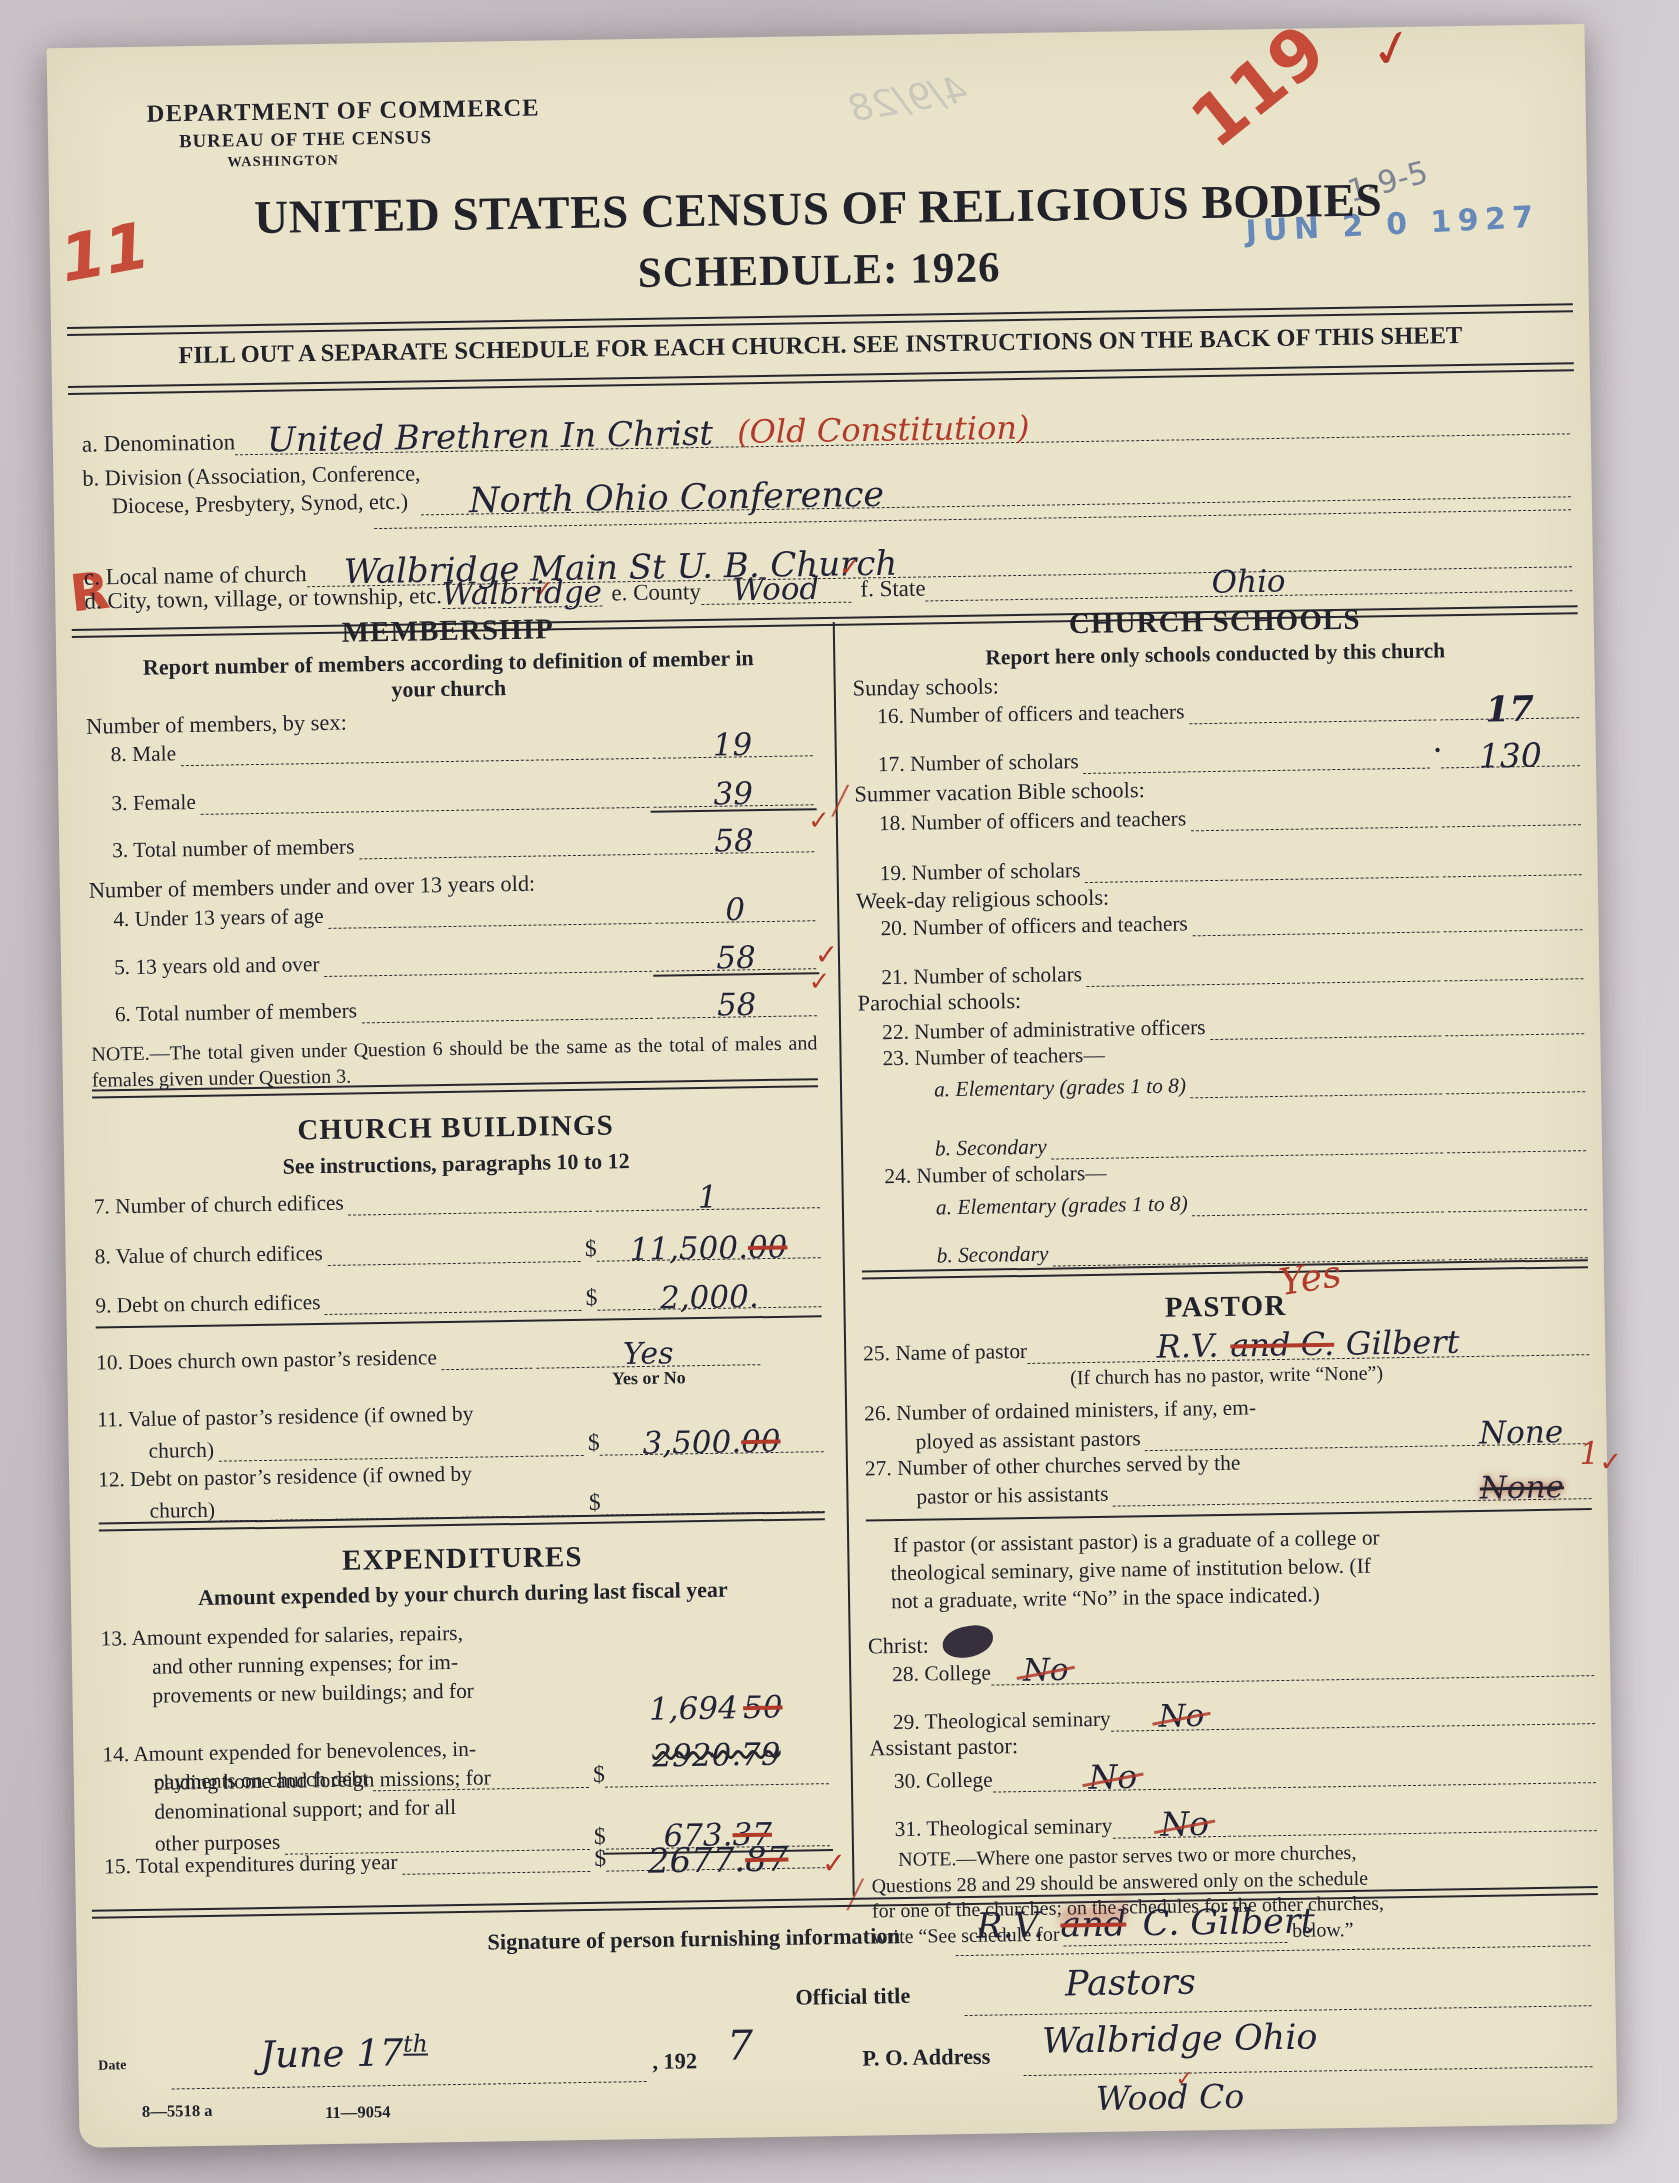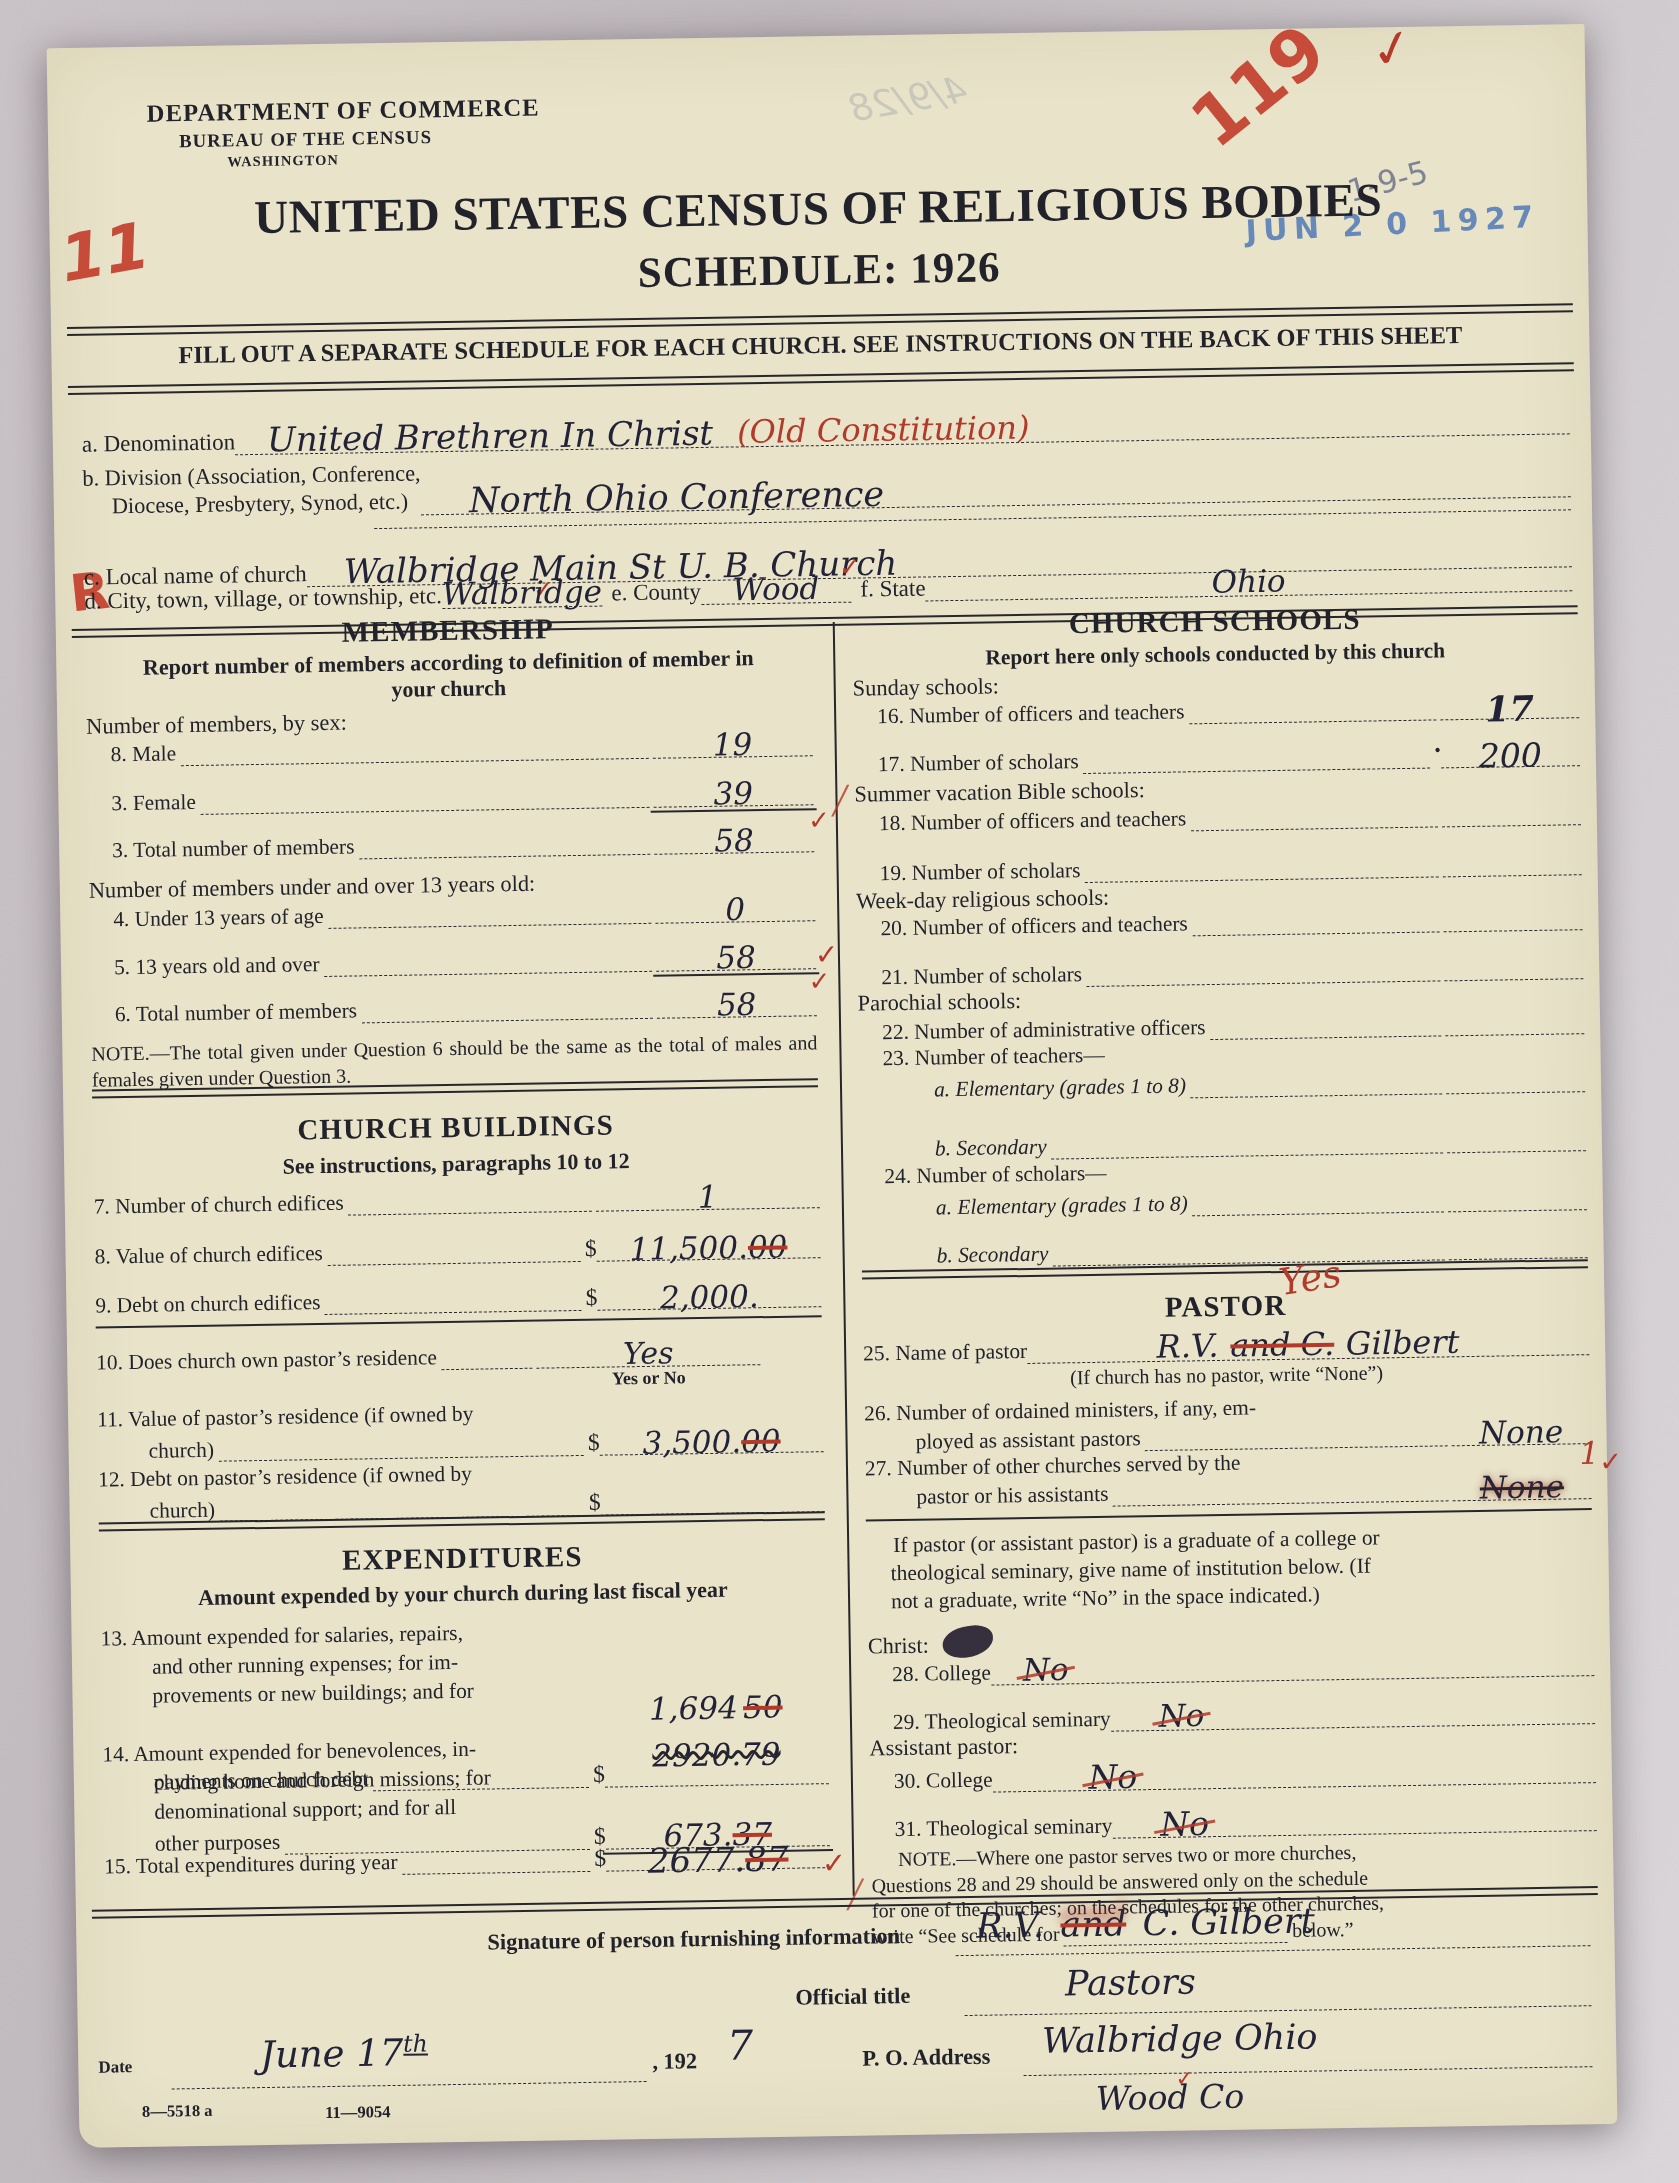--- a/index.html
+++ b/index.html
@@ -280,21 +280,21 @@
 
     <div class="r qrow" style="top:108px;">
       <span class="print" style="margin-left:24px;">16. Number of officers and teachers</span>
       <span class="dots"></span>
       <span class="ans w260"><span class="hw" style="font-size:35px;font-weight:bold;">17</span></span>
     </div>
     <div class="r qrow" style="top:156px;">
       <span class="print" style="margin-left:24px;">17. Number of scholars</span>
       <span class="dots"></span>
       <span class="print" style="font-size:18px;transform:translateY(-7.5px);">•</span>
-      <span class="ans w260"><span class="hw" style="font-size:33px;">200</span></span>
+      <span class="ans w260"><span class="hw" style="font-size:33px;">130</span></span>
     </div>
 
     <div class="r print" style="top:185px;font-size:22.4px;">Summer vacation Bible schools:</div>
     <div class="abs chk" style="left:-22.4px;top:188px;font-size:27px;opacity:.8;">╱</div>
 
     <div class="r qrow" style="top:215px;">
       <span class="print" style="margin-left:24px;">18. Number of officers and teachers</span>
       <span class="dots"></span>
       <span class="ans w260"></span>
     </div>
@@ -430,21 +430,21 @@
   <div class="abs hw" style="left:900px;top:1872px;font-size:35px;">
     <span>R.V.</span>
     <span class="strike-red" style="margin:0 5.3px;text-shadow:0 -10.7px 9.6px rgba(170,45,35,.45);">and</span>
     <span>C. Gilbert</span>
   </div>
 
   <div class="abs print b" style="left:718px;top:1948px;font-size:22.4px;">Official title</div>
   <div class="abs" style="left:887px;right:24px;top:1976px;border-bottom:1.6px dashed #2a2a30;height:5.3px;"></div>
   <div class="abs hw" style="left:988px;top:1931px;font-size:35px;">Pastors</div>
 
-  <div class="abs print b" style="left:20px;top:2010px;font-size:17px;">Date</div>
+  <div class="abs print b" style="left:20px;top:2010px;font-size:14px;">Date</div>
   <div class="abs" style="left:93px;width:475px;top:2037px;border-bottom:1.6px dashed #2a2a30;height:5.3px;"></div>
   <div class="abs hw" style="left:182px;top:1987px;font-size:37px;">
     <span>June 17</span><sup style="font-size:23.5px;text-decoration:underline;">th</sup>
   </div>
   <div class="abs print b" style="left:574px;top:2010px;font-size:22.4px;">, 192</div>
   <div class="abs hw" style="left:649px;top:1984px;font-size:41px;">7</div>
 
   <div class="abs print b" style="left:784px;top:2010px;font-size:22.4px;">P. O. Address</div>
   <div class="abs" style="left:945px;right:24px;top:2037px;border-bottom:1.6px dashed #2a2a30;height:5.3px;"></div>
   <div class="abs hw" style="left:964px;top:1988px;font-size:35px;">Walbridge Ohio</div>

